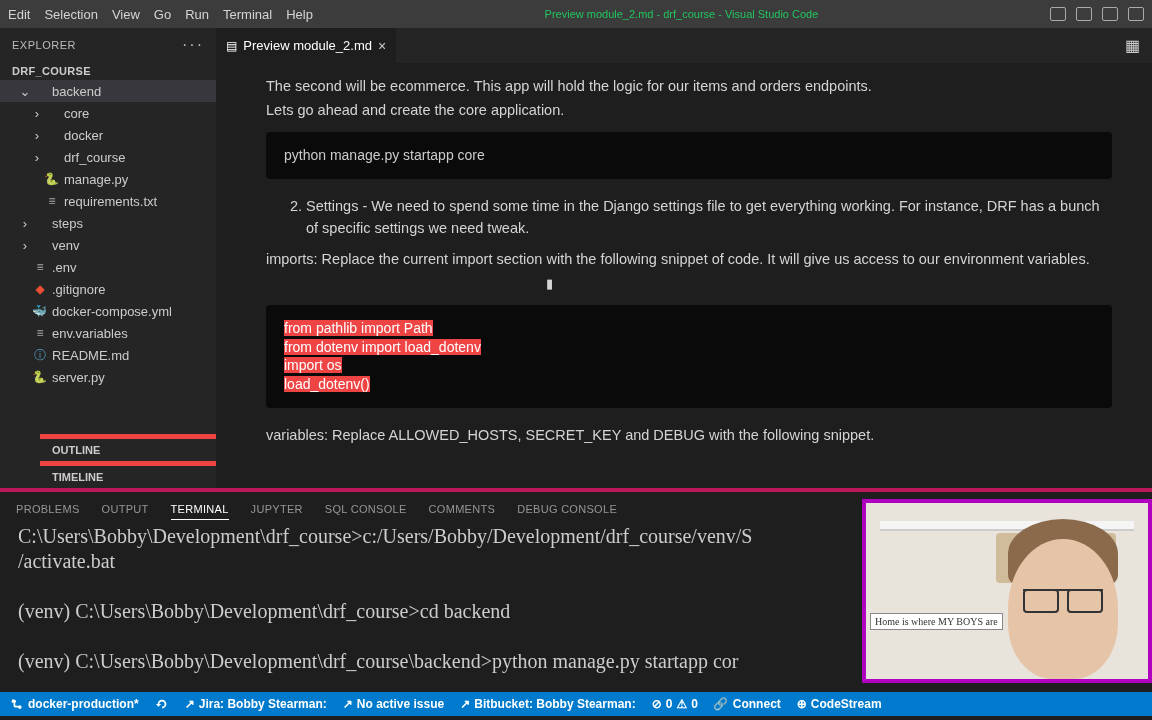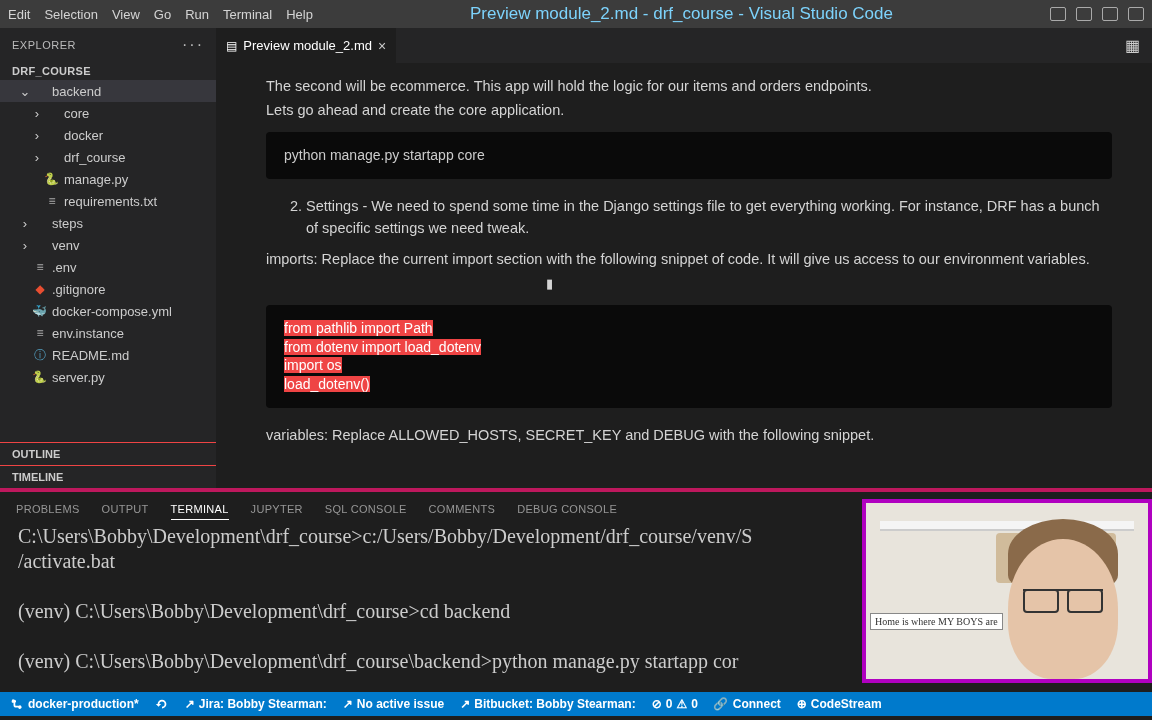--- a/index.html
+++ b/index.html
@@ -1,19 +1,19 @@
 <!DOCTYPE html>
 <html><head>
 <meta charset="utf-8">
 <style>
   * { margin: 0; padding: 0; box-sizing: border-box; font-family: -apple-system, BlinkMacSystemFont, "Segoe UI", sans-serif; }
   body { width: 1152px; height: 720px; background: #1e1e1e; color: #cccccc; overflow: hidden; }
   
   .menubar { height: 28px; background: #3c3c3c; display: flex; align-items: center; padding: 0 8px; gap: 14px; font-size: 13px; color: #d4d4d4; }
-  .menubar .title { margin: 0 auto; font-size: 17px; color: #7dd3fc; }
+  .menubar .title { margin: 0 auto; font-size: 11px; color: #22c55e; }
   .menubar .right-icons { display: flex; gap: 10px; }
   .icon-box { width: 16px; height: 14px; border: 1.5px solid #aaa; border-radius: 2px; }
   
   .main { display: flex; height: 460px; }
   
   .sidebar { width: 216px; background: #252526; display: flex; flex-direction: column; }
   .sidebar-hdr { padding: 8px 12px; display: flex; justify-content: space-between; align-items: center; font-size: 11px; letter-spacing: 0.5px; color: #bbb; }
   .sidebar-hdr .dots { font-size: 16px; letter-spacing: 2px; }
   .section-title { padding: 3px 12px; font-size: 11px; font-weight: 700; color: #ccc; letter-spacing: 0.3px; }
   .tree { flex: 1; font-size: 13px; }
@@ -25,21 +25,21 @@
   .tree-item .fi { width: 16px; margin-right: 4px; text-align: center; font-size: 12px; }
   .tree-item.depth1 { padding-left: 18px; align-items: center; }
   .tree-item.depth2 { padding-left: 30px; }
   .fi-folder { color: #ccc; }
   .fi-py { color: #4B8BBE; }
   .fi-file { color: #aaa; }
   .fi-docker { color: #0db7ed; }
   .fi-git { color: #e84e31; }
   .fi-md { color: #519aba; }
   .sidebar-bottom { margin-top: auto; }
-  .collapse-sec { border-top: 1px solid #ef4444; padding: 5px 12px; font-size: 11px; font-weight: 700; color: #ccc; }
+  .collapse-sec { border-top: 5px solid #ef4444; padding: 5px 12px; font-size: 11px; font-weight: 700; color: #ccc; margin-left: 40px; }
   
   .editor-area { flex: 1; display: flex; flex-direction: column; background: #1e1e1e; position: relative; }
   .tabs { display: flex; align-items: center; height: 35px; background: #252526; }
   .tab { display: flex; align-items: center; padding: 0 10px; height: 35px; background: #1e1e1e; font-size: 13px; color: #fff; gap: 6px; }
   .tab .ti { font-size: 12px; }
   .tab .close { font-size: 14px; color: #ccc; }
   .preview-icon { margin-left: auto; margin-right: 12px; color: #ccc; }
   
   .content { flex: 1; overflow: hidden; padding: 10px 40px 10px 50px; font-size: 14.5px; color: #d4d4d4; line-height: 1.55; }
   .content p { margin: 2px 0; }
@@ -153,21 +153,21 @@
           <span>.gitignore</span>
         </div>
         <div class="tree-item depth1">
           <span class="chev "></span>
           <span class="fi fi-docker">🐳</span>
           <span>docker-compose.yml</span>
         </div>
         <div class="tree-item depth1">
           <span class="chev "></span>
           <span class="fi fi-file">≡</span>
-          <span>env.instance</span>
+          <span>env.variables</span>
         </div>
         <div class="tree-item depth1">
           <span class="chev "></span>
           <span class="fi fi-md">ⓘ</span>
           <span>README.md</span>
         </div>
         <div class="tree-item depth1">
           <span class="chev "></span>
           <span class="fi fi-py">🐍</span>
           <span>server.py</span>

